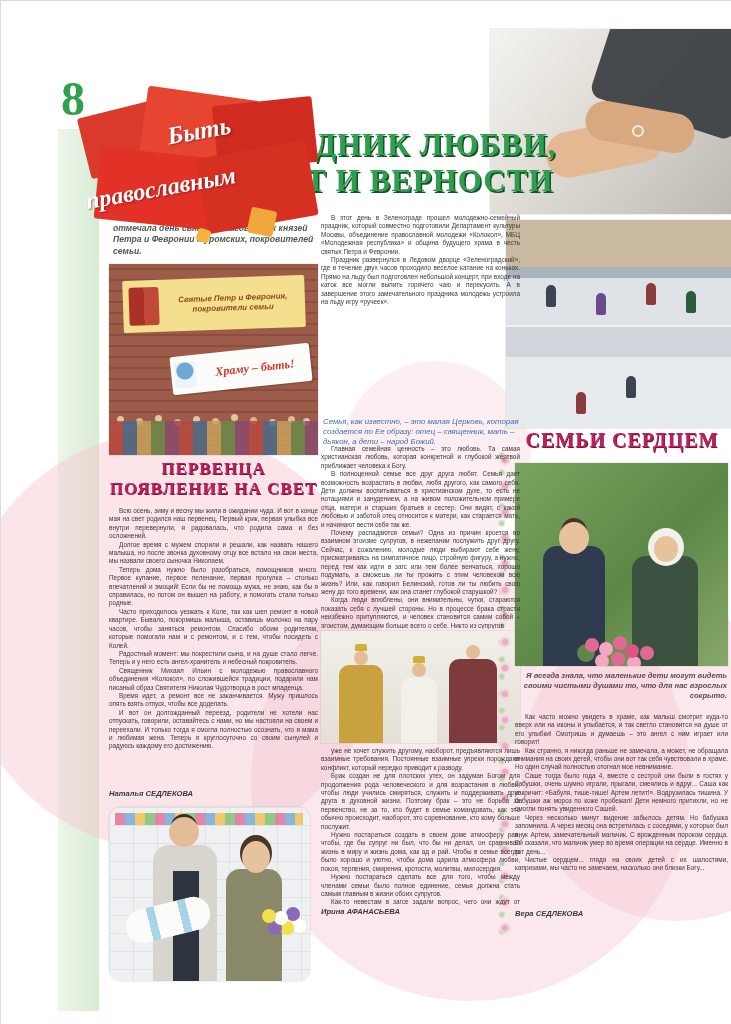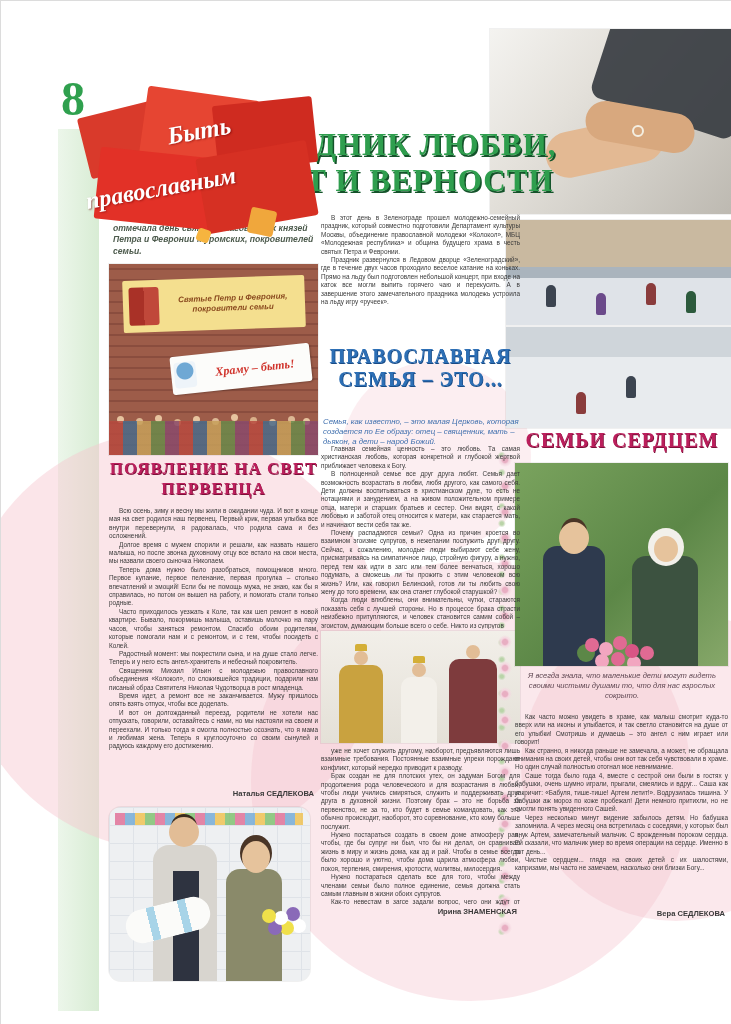--- a/index.html
+++ b/index.html
@@ -35,22 +35,22 @@
   
   .h-blue{color:#2d6fb5;text-shadow:.7px .7px 0 #174a85;}
   .h-crimson{color:#bb1f5c;text-shadow:.7px .7px 0 #7c1038;}
   .section-heading{font-family:"Liberation Serif",serif;font-weight:bold;text-align:center;
                    letter-spacing:1px;z-index:2;}
   
   .lead-text{font-style:italic;font-weight:bold;color:#4c5a4c;font-size:8.6px;line-height:11.5px;z-index:2;}
   .body-block{z-index:2;overflow:hidden;}
   .body-block p{margin:0;font-size:6.4px;line-height:8.4px;text-align:justify;text-indent:10px;color:#3a3a3a;}
   .lede-blue p{font-style:italic;color:#3f6fae;font-size:7.8px;line-height:10px;text-indent:0;text-align:left;}
-  .lede-mauve p{font-style:italic;color:#5f4752;font-size:7.6px;line-height:9.8px;text-indent:0;text-align:center;}
-  .author-line{font-size:7.6px;text-align:right;color:#3a3a3a;z-index:2;font-weight:bold;}
+  .lede-mauve p{font-style:italic;color:#5f4752;font-size:7.6px;line-height:9.8px;text-indent:0;text-align:right;font-weight:bold;}
+  .author-line{font-size:7.6px;color:#3a3a3a;z-index:2;font-weight:bold;font-style:italic;}
   
   .photo{z-index:1;overflow:hidden;box-shadow:0 0 0 1px rgba(0,0,0,.06);}
   .photo-wedding{left:489px;top:28px;width:242px;height:185px;
      background:linear-gradient(130deg,#f4f3f0 0%,#e4e1db 35%,#cfccc5 70%,#bdb9b1 100%);}
   .sleeve-dark{position:absolute;right:-20px;top:-18px;width:150px;height:110px;background:#34383e;
      transform:rotate(18deg);border-radius:12px;opacity:.9;}
   .hand1{position:absolute;left:55px;top:95px;width:120px;height:46px;background:#e3b993;border-radius:24px;
      transform:rotate(-12deg);}
   .hand2{position:absolute;left:95px;top:78px;width:110px;height:40px;background:#d8a87e;border-radius:22px;
      transform:rotate(10deg);}
@@ -181,24 +181,20 @@
     <span class="skater" style="left:40px;bottom:18px;"></span>
     <span class="skater s2" style="left:90px;bottom:10px;"></span>
     <span class="skater s3" style="left:140px;bottom:20px;"></span>
     <span class="skater s4" style="left:180px;bottom:12px;"></span>
   </div>
   <div class="abs photo photo-rink-bottom">
     <span class="skater" style="left:120px;bottom:30px;"></span>
     <span class="skater s3" style="left:70px;bottom:14px;"></span>
   </div>
 
-  <div class="abs section-heading h-blue" style="left:320px;top:344px;width:199px;font-size:20px;line-height:23px;">
-    <div>ПРАВОСЛАВНАЯ</div>
-    <div>СЕМЬЯ – ЭТО...</div>
-  </div>
 
   <div class="abs body-block lede-blue" style="left:322px;top:416px;width:196px;height:46px;">
     <p>Семья, как известно, – это малая Церковь, которая создается по Ее образу: отец – священник, мать – дьякон, а дети – народ Божий.</p>
   </div>
 
   <div class="abs body-block" style="left:320px;top:444px;width:199px;height:184px;">
       <p>Главная семейная ценность – это любовь. Та самая христианская любовь, которая конкретной и глубокой жертвой приближает человека к Богу.</p>
       <p>В полноценной семье все друг друга любят. Семья дает возможность возрастать в любви, любя другого, как самого себя. Дети должны воспитываться в христианском духе, то есть не нотациями и занудением, а на живом положительном примере отца, матери и старших братьев и сестер. Они видят, с какой любовью и заботой отец относится к матери, как старается мать, и начинают вести себя так же.</p>
       <p>Почему распадаются семьи? Одна из причин кроется во взаимном эгоизме супругов, в нежелании послужить друг другу. Сейчас, к сожалению, молодые люди выбирают себе жену, присматриваясь на симпатичное лицо, стройную фигуру, а нужно, перед тем как идти в загс или тем более венчаться, хорошо подумать, а сможешь ли ты прожить с этим человеком всю жизнь? Или, как говорил Белинский, готов ли ты любить свою жену до того времени, как она станет глубокой старушкой?</p>
       <p>Когда люди влюблены, они внимательны, чутки, стараются показать себя с лучшей стороны. Но в процессе брака страсти неизбежно притупляются, и человек становится самим собой – эгоистом, думающим больше всего о себе. Никто из супругов</p>
@@ -215,25 +211,25 @@
     <div class="fig-head" style="left:145px;bottom:84px;"></div>
   </div>
 
   <div class="abs body-block" style="left:320px;top:746px;width:199px;height:158px;">
       <p>уже не хочет служить другому, наоборот, предъявляются лишь взаимные требования. Постоянные взаимные упреки порождают конфликт, который нередко приводит к разводу.</p>
       <p>Брак создан не для плотских утех, он задуман Богом для продолжения рода человеческого и для возрастания в любви, чтобы люди учились смиряться, служить и поддерживать друг друга в духовной жизни. Поэтому брак – это не борьба за первенство, не за то, кто будет в семье командовать, как это обычно происходит, наоборот, это соревнование, кто кому больше послужит.</p>
       <p>Нужно постараться создать в своем доме атмосферу рая, чтобы, где бы супруг ни был, что бы ни делал, он сравнивал жизнь в миру и жизнь дома, как ад и рай. Чтобы в семье всегда было хорошо и уютно, чтобы дома царила атмосфера любви, покоя, терпения, смирения, кротости, молитвы, милосердия.</p>
       <p>Нужно постараться сделать все для того, чтобы между членами семьи было полное единение, семья должна стать самым главным в жизни обоих супругов.</p>
       <p>Как-то невестам в загсе задали вопрос, чего они ждут от замужества. Девять из десяти хотели, чтобы муж сделал их счастливыми, и только одна сказала: «Я хочу, чтобы мой муж стал со мной счастлив». И только эта жена будет счастлива в браке, потому что намерена давать, а не брать.</p>
     </div>
-  <div class="abs author-line" style="left:320px;top:906px;width:196px;">Ирина ЗНАМЕНСКАЯ</div>
+  <div class="abs author-line" style="left:320px;top:906px;width:196px;">Ирина АФАНАСЬЕВА</div>
 
   <div class="abs section-heading h-crimson" style="left:108px;top:458px;width:209px;font-size:17px;line-height:20px;">
+    <div>ПЕРВЕНЦА</div>
     <div>ПОЯВЛЕНИЕ НА СВЕТ</div>
-    <div>ПЕРВЕНЦА</div>
   </div>
   <div class="abs body-block" style="left:108px;top:506px;width:209px;height:280px;">
       <p>Всю осень, зиму и весну мы жили в ожидании чуда. И вот в конце мая на свет родился наш первенец. Первый крик, первая улыбка все внутри перевернули, я радовалась, что родила сама и без осложнений.</p>
       <p>Долгое время с мужем спорили и решали, как назвать нашего малыша, но после звонка духовному отцу все встало на свои места, мы назвали своего сыночка Николаем.</p>
       <p>Теперь дома нужно было разобраться, помощников много. Первое купание, первое пеленание, первая прогулка – столько впечатлений и эмоций! Если бы не помощь мужа, не знаю, как бы я справилась, но потом он вышел на работу, и помогать стали только родные.</p>
       <p>Часто приходилось уезжать к Коле, так как шел ремонт в новой квартире. Бывало, покормишь малыша, оставишь молочко на пару часов, чтобы заняться ремонтом. Спасибо обоим родителям, которые помогали нам и с ремонтом, и с тем, чтобы посидеть с Колей.</p>
       <p>Радостный момент: мы покрестили сына, и на душе стало легче. Теперь и у него есть ангел-хранитель и небесный покровитель.</p>
       <p>Священник Михаил Ильин с молодежью православного объединения «Колокол», по сложившейся традиции, подарили нам писаный образ Святителя Николая Чудотворца в рост младенца.</p>
       <p>Время идет, а ремонт все не заканчивается. Мужу пришлось опять взять отпуск, чтобы все доделать.</p>
       <p>И вот он долгожданный переезд, родители не хотели нас отпускать, говорили, оставайтесь с нами, но мы настояли на своем и переехали. И только тогда я смогла полностью осознать, что я мама и любимая жена. Теперь я круглосуточно со своим сынулей и радуюсь каждому его достижению.</p>

